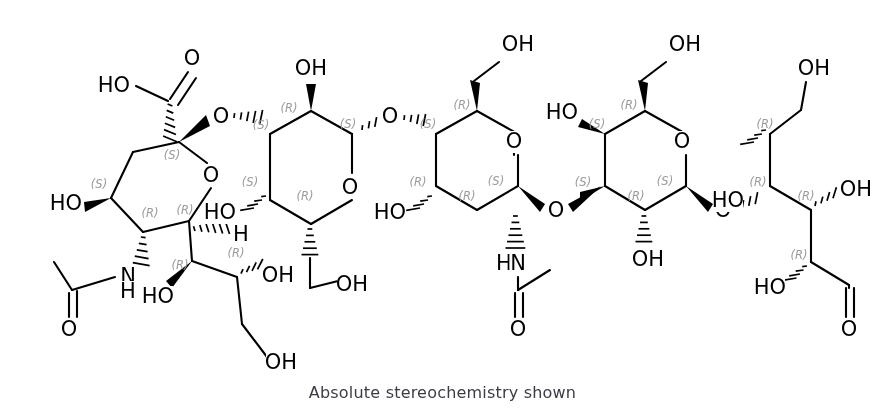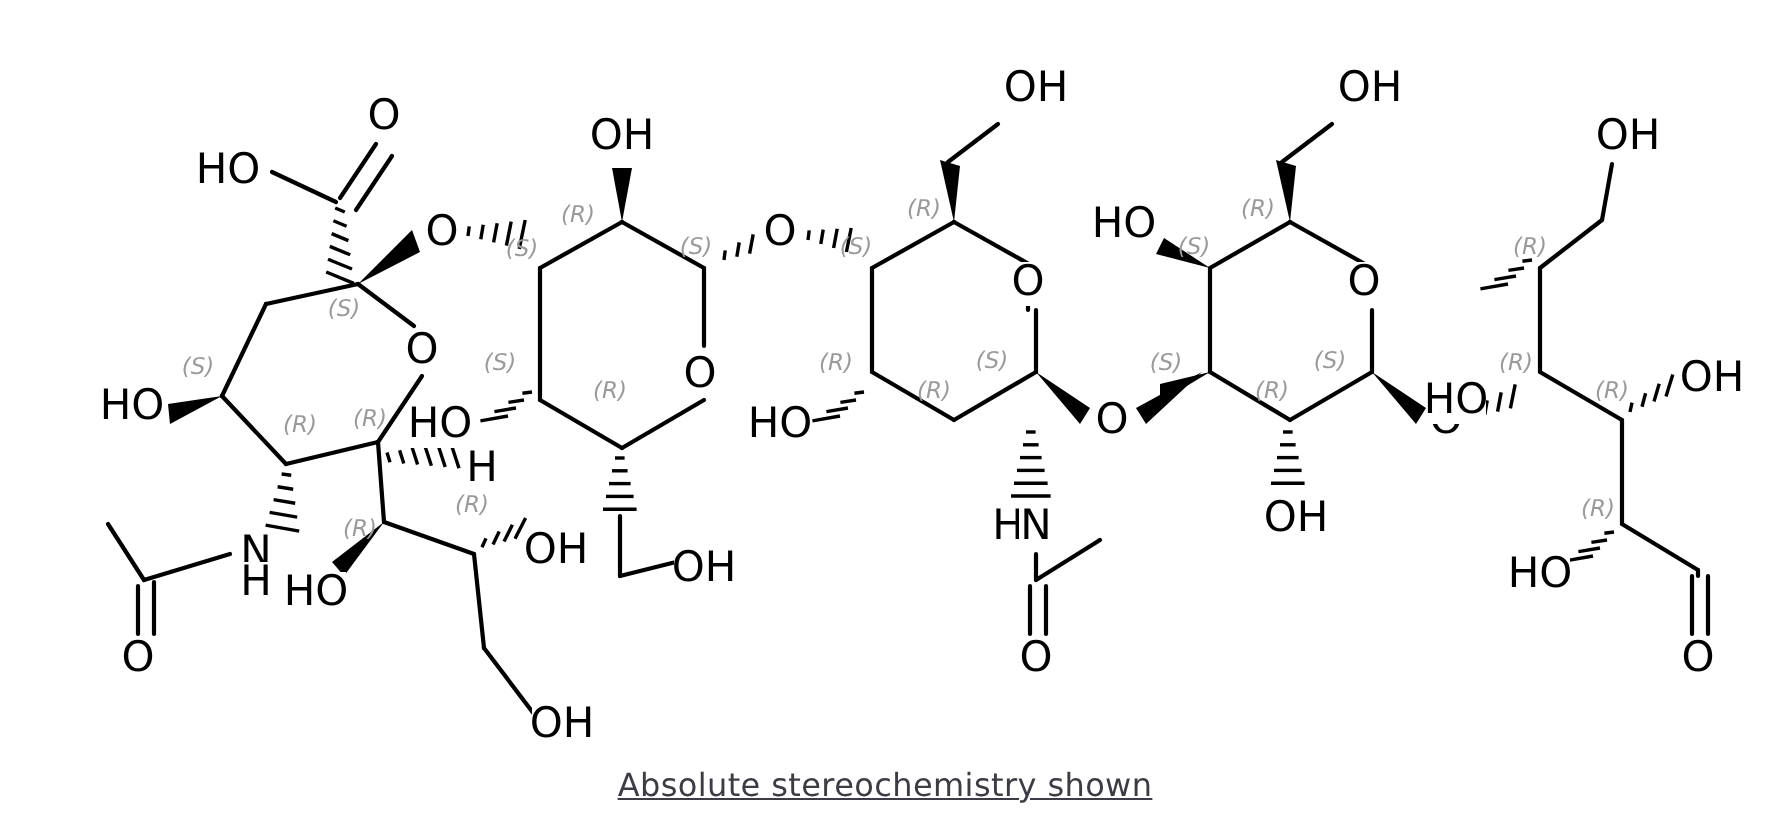--- a/index.html
+++ b/index.html
@@ -12,21 +12,20 @@
   #stage{position:relative;width:885px;height:416px;}
   #mol{position:absolute;left:0;top:0;}
   .caption{
     position:absolute;
     left:0;top:383px;width:885px;
     text-align:center;
     font-family:"DejaVu Sans", sans-serif;
     font-size:16px;
     color:#3c3c46;
     letter-spacing:0.2px;
-    text-decoration:underline;
   }
   text.atom{
     font-family:"DejaVu Sans", sans-serif;
     font-size:21px;
     fill:#000000;
     text-anchor:middle;
     dominant-baseline:middle;
   }
   text.stereo{
     font-family:"DejaVu Sans", sans-serif;

